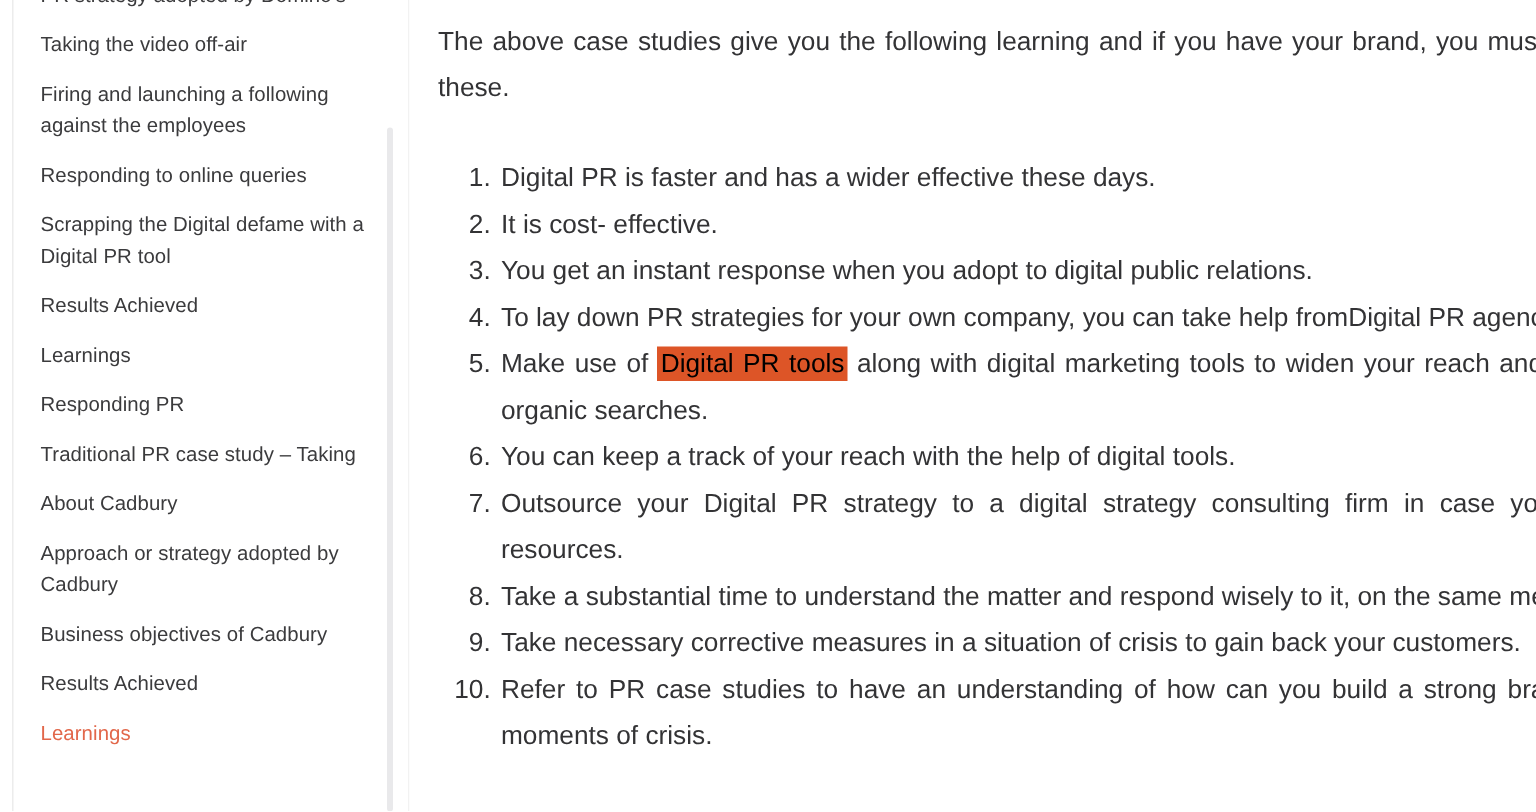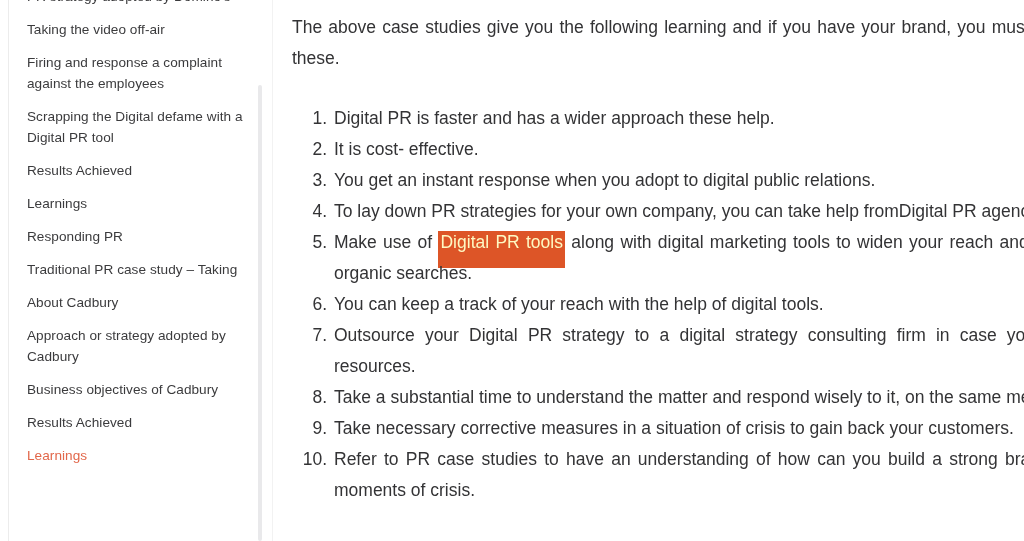--- a/index.html
+++ b/index.html
@@ -136,39 +136,40 @@
     text-align: justify;
     text-justify: inter-word;
   }
 
   ol.learn-list > li::marker {
     color: #333335;
   }
 
   .hl {
     background: #dd5527;
-    color: #fef9c3;
-    padding: 1px 2px 16px 2px;
+    color: #000000;
+    padding: 1px 2px 2px 2px;
     box-decoration-break: clone;
     -webkit-box-decoration-break: clone;
     cursor: pointer;
   }
 </style>
 </head>
 <body>
 
 <div id="page">
 
   <div id="sidebar-wrap">
     <div class="sidebar-left-rule"></div>
 
     <nav id="sidebar-toc">
         <div class="toc-item"><span>PR strategy adopted by Domino's</span></div>
         <div class="toc-item"><span>Taking the video off-air</span></div>
-        <div class="toc-item"><span>Firing and response a complaint against the employees</span></div>
+        <div class="toc-item"><span>Firing and launching a following against the employees</span></div>
+        <div class="toc-item"><span>Responding to online queries</span></div>
         <div class="toc-item"><span>Scrapping the Digital defame with a Digital PR tool</span></div>
         <div class="toc-item"><span>Results Achieved</span></div>
         <div class="toc-item"><span>Learnings</span></div>
         <div class="toc-item"><span>Responding PR</span></div>
         <div class="toc-item"><span>Traditional PR case study – Taking</span></div>
         <div class="toc-item"><span>About Cadbury</span></div>
         <div class="toc-item"><span>Approach or strategy adopted by Cadbury</span></div>
         <div class="toc-item"><span>Business objectives of Cadbury</span></div>
         <div class="toc-item"><span>Results Achieved</span></div>
         <div class="toc-item active"><span>Learnings</span></div>
@@ -178,21 +179,21 @@
     <div class="sb-thumb"></div>
 
     <div class="sidebar-right-rule"></div>
   </div>
 
   <div id="content">
     <div id="content-inner">
       <p class="lead-para">The above case studies give you the following learning and if you have your brand, you must pay attention to these.</p>
 
       <ol class="learn-list">
-          <li><span>Digital PR is faster and has a wider approach these help.</span></li>
+          <li><span>Digital PR is faster and has a wider effective these days.</span></li>
           <li><span>It is cost- effective.</span></li>
           <li><span>You get an instant response when you adopt to digital public relations.</span></li>
           <li><span>To lay down PR strategies for your own company, you can take help fromDigital PR agencies.</span></li>
           <li><span>Make use of </span><span class="hl" style="background: rgb(221, 85, 39);">Digital PR tools</span><span> along with digital marketing tools to widen your reach and also rank in the organic searches.</span></li>
           <li><span>You can keep a track of your reach with the help of digital tools.</span></li>
           <li><span>Outsource your Digital PR strategy to a digital strategy consulting firm in case you lack in house resources.</span></li>
           <li><span>Take a substantial time to understand the matter and respond wisely to it, on the same medium.</span></li>
           <li><span>Take necessary corrective measures in a situation of crisis to gain back your customers.</span></li>
           <li><span>Refer to PR case studies to have an understanding of how can you build a strong brand image still in moments of crisis.</span></li>
         </ol>

